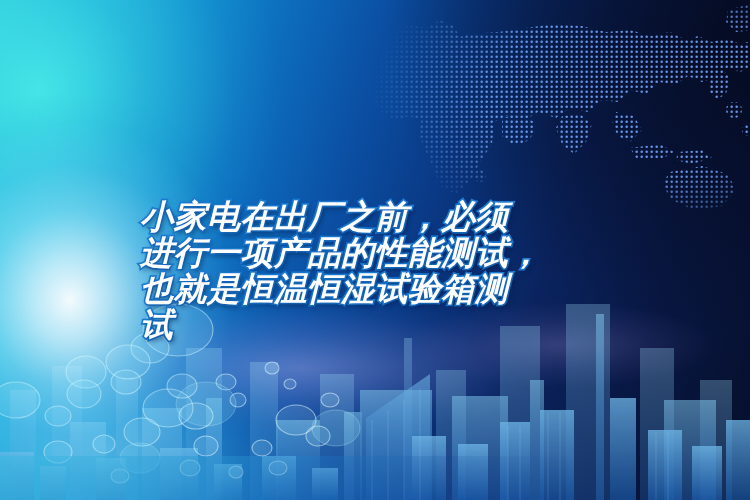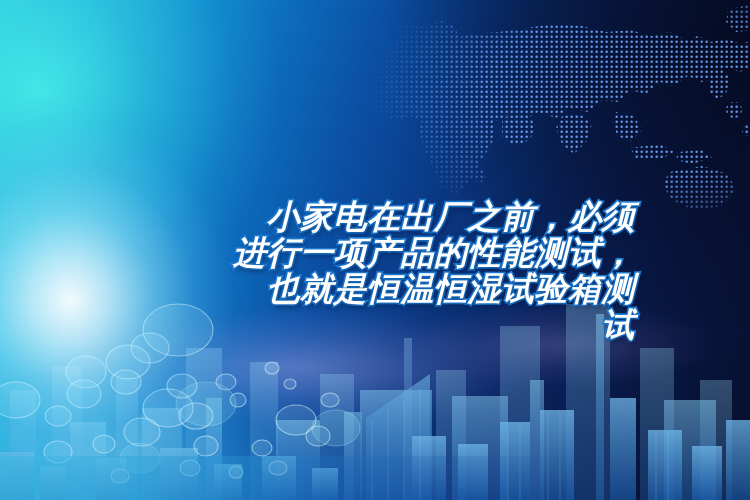--- a/index.html
+++ b/index.html
@@ -115,21 +115,21 @@
       rgba(18,70,150,0.14) 60%,
       rgba(0,0,0,0) 76%);
   }
 
   
   .headline {
     position: absolute;
     left: 140px;
     top: 163px;
     width: 495px;
-    text-align: right;
+    text-align: left;
     font-size: 33px;
     line-height: 36px;
     font-weight: 700;
     font-style: italic;
     letter-spacing: 0.5px;
     color: #ffffff;
     -webkit-text-stroke: 3.2px #1f7fd6;
     paint-order: stroke fill;
     text-shadow:
       0 0 3px rgba(20,110,200,0.95),

